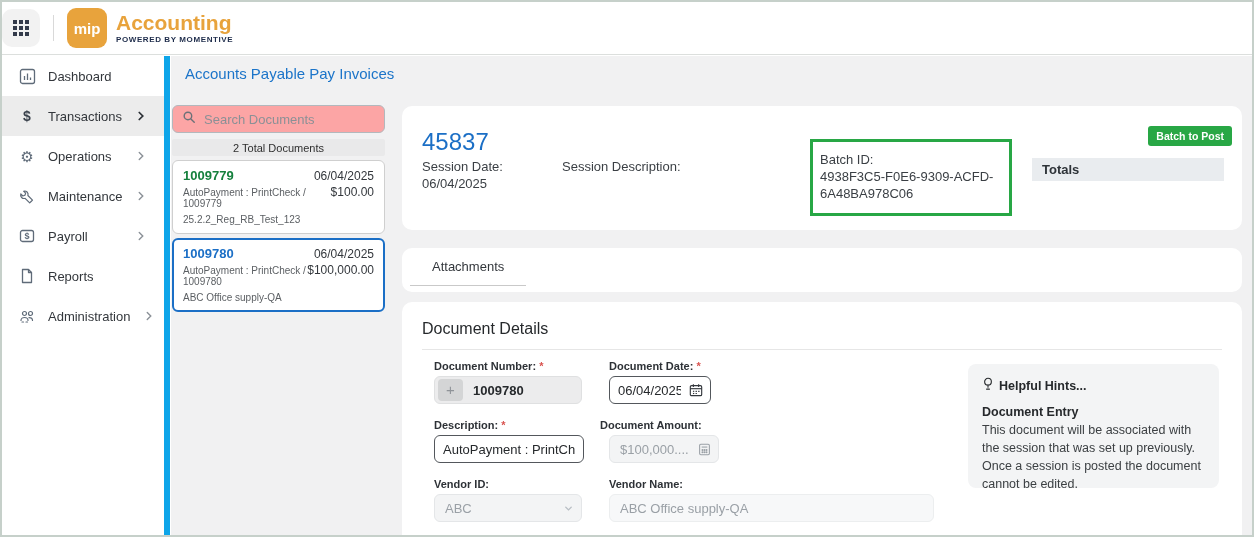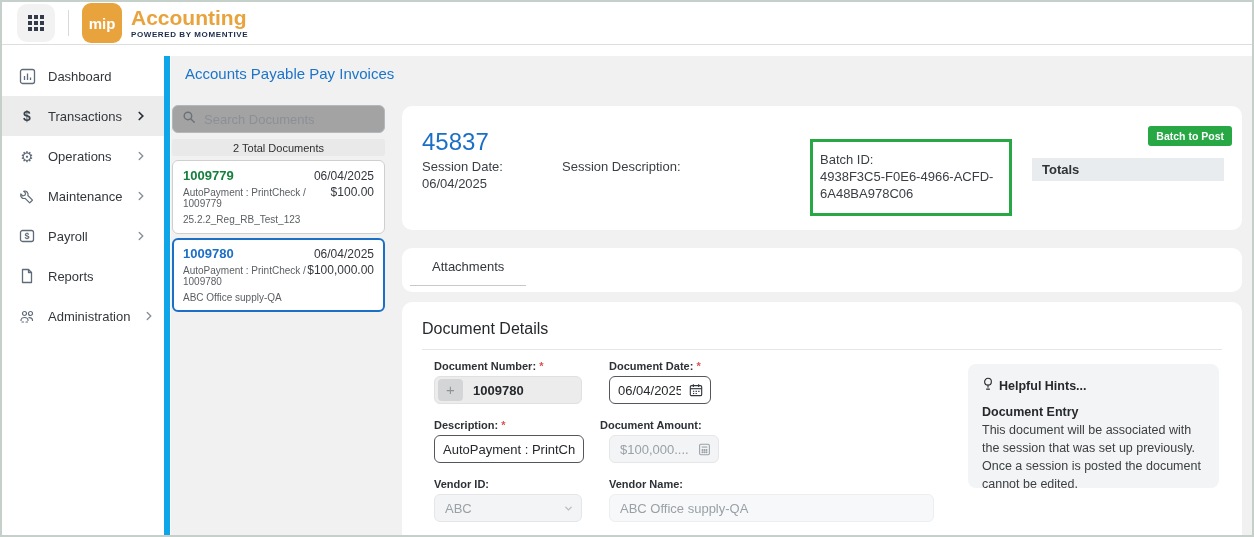--- a/index.html
+++ b/index.html
@@ -1,22 +1,22 @@
 <!DOCTYPE html>
 <html><head>
 <meta charset="utf-8">
 <style>
   * { box-sizing: border-box; margin: 0; padding: 0; }
   body { background:#fff; font-family:"Liberation Sans", sans-serif; }
   .frame { position:relative; width:1254px; height:537px; background:#fff;
            border:2px solid #c6d0ca; overflow:hidden; }
 
   
-  .topbar { position:absolute; top:0; left:0; right:0; height:43px; background:#fff;
-            border-bottom:1px solid #dcdfdd; display:flex; align-items:center; padding-left:15px; z-index:5; }
+  .topbar { position:absolute; top:0; left:0; right:0; height:53px; background:#fff;
+            border-bottom:1px solid #dcdfdd; display:flex; align-items:center; z-index:5; }
   .app-launcher { width:38px; height:38px; border-radius:10px; background:#f2f2f2;
                   display:flex; align-items:center; justify-content:center; cursor:pointer; }
   .grid9 { display:grid; grid-template-columns:repeat(3,4px); grid-gap:2px; }
   .grid9 span { width:4px; height:4px; background:#333a4a; }
   .top-divider { width:1px; height:26px; background:#d9d9d9; margin:0 13px; }
   .brand-logo { width:40px; height:40px; border-radius:9px; background:#e8a33c; color:#fff;
                 display:flex; align-items:center; justify-content:center;
                 font-size:15px; font-weight:bold; }
   .brand-text { margin-left:9px; }
   .brand-title { color:#e8a33c; font-size:21px; font-weight:bold; line-height:21px; }
@@ -34,21 +34,21 @@
   .gear-glyph { font-size:15px; color:#5f6b79; line-height:15px; }
   .side-chevron { margin-left:auto; display:flex; }
   .side-chevron.bold svg polyline { stroke:#2c3136; stroke-width:2; }
 
   
   .main { position:absolute; top:54px; left:169px; right:0; bottom:0; background:#f1f1f2; }
   .page-title { position:absolute; top:9px; left:14px; font-size:15px; color:#1b74c9; }
 
   
   .doclist { position:absolute; left:1px; top:49px; width:213px; }
-  .searchbox { height:28px; background:#a3a3a3; border:1px solid #b3b8bd; border-radius:6px;
+  .searchbox { height:28px; background:#fca5a5; border:1px solid #b3b8bd; border-radius:6px;
                display:flex; align-items:center; padding:6px 9px; gap:8px; }
   .searchbox input { border:none; outline:none; flex:1; font-size:13px; color:#333;
                      font-family:"Liberation Sans", sans-serif; background:transparent; }
   .searchbox input::placeholder { color:#8b9096; }
   .total-bar { margin-top:6px; height:17px; background:#e9e9ea; border-radius:2px;
                display:flex; align-items:center; justify-content:center;
                font-size:11px; color:#2f2f2f; }
   .doc-card { margin-top:4px; background:#fff; border:1px solid #cfcfcf; border-radius:6px;
               padding:7px 10px 8px 10px; cursor:pointer; }
   .doc-card.selected { border:2px solid #1b6fc6; padding:6px 9px 7px 9px; }
@@ -276,21 +276,21 @@
 
     <div class="card session-card">
       <div class="session-number">45837</div>
       <div class="sess-label sess-date-label">Session Date:</div>
       <div class="sess-date-value">06/04/2025</div>
       <div class="sess-label sess-desc-label">Session Description:</div>
 
       <div class="batch-annotation">
         <div class="batch-inner">
           <div>Batch ID:</div>
-          <div class="batch-id">4938F3C5-F0E6-4966-ACFD-6A48BA978C06</div>
+          <div class="batch-id">4938F3C5-F0E6-9309-ACFD-6A48BA978C06</div>
         </div>
       </div>
 
       <div class="status-badge">Batch to Post</div>
 
       <div class="totals">
         <div class="totals-header">Totals</div>
       </div>
     </div>
 

